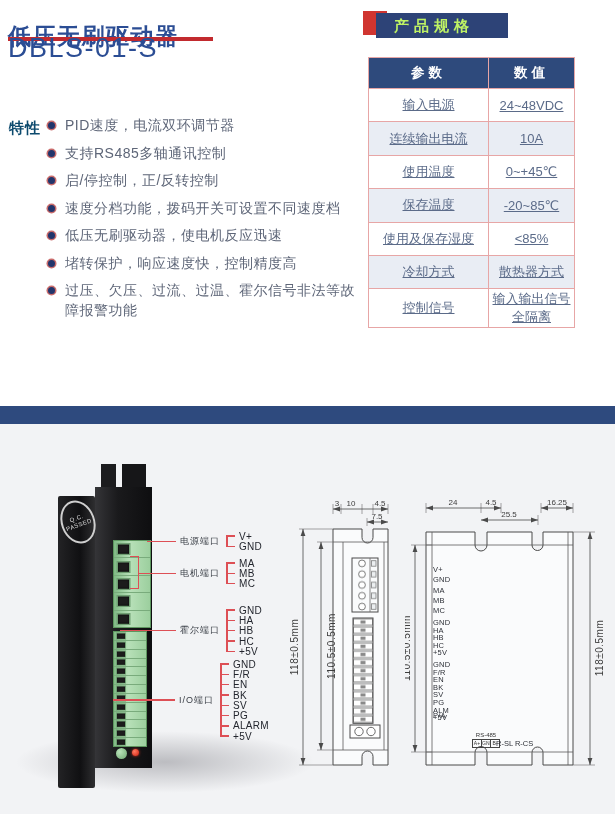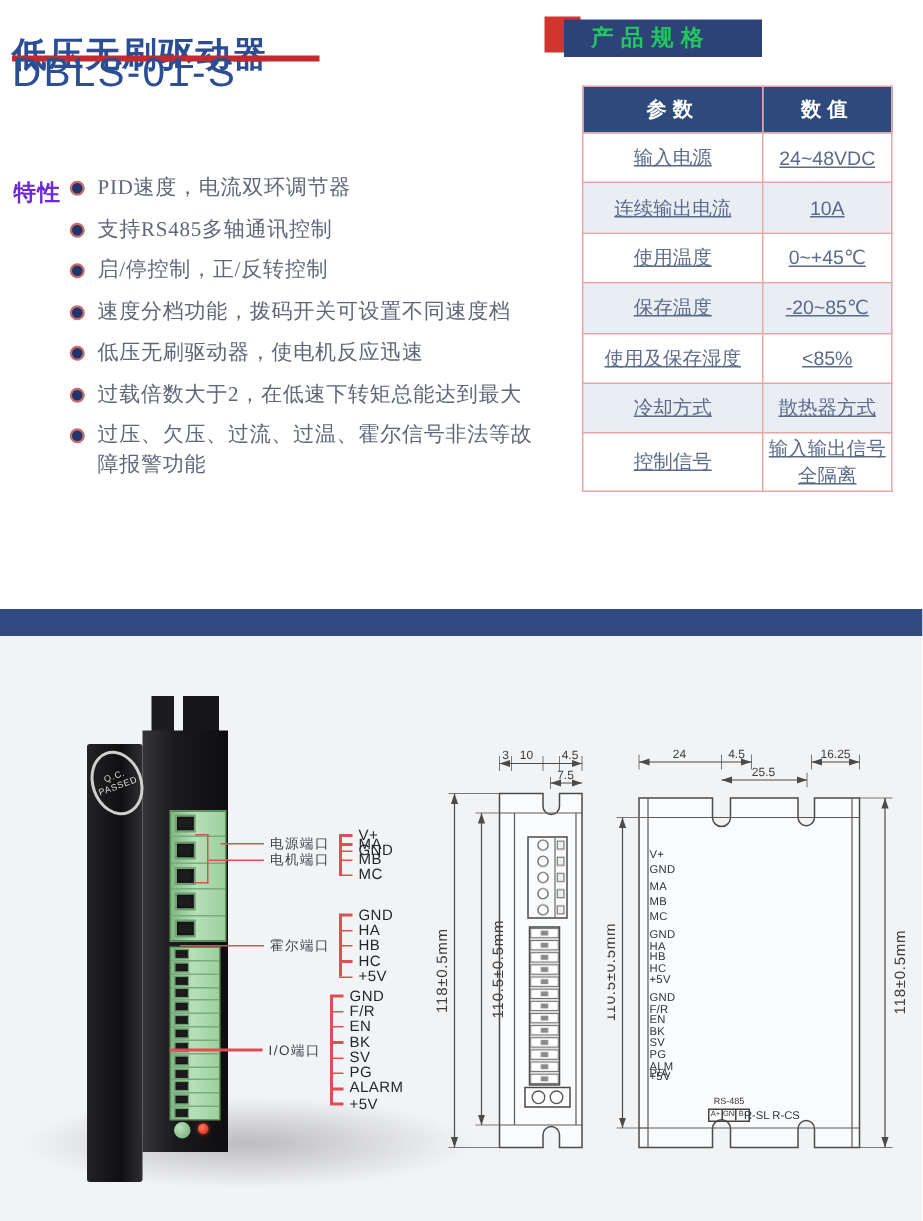--- a/index.html
+++ b/index.html
@@ -4,29 +4,29 @@
 <style>
   html,body{margin:0;padding:0;}
   body{font-family:"Liberation Sans","DejaVu Sans",sans-serif;background:#ffffff;}
   .page{position:relative;width:615px;height:814px;overflow:hidden;background:#ffffff;
         --red:#dd4f55;--navy:#2d4377;--brand:#2b4d94;}
   
   .top{position:absolute;left:0;top:0;width:615px;height:406px;background:#fff;}
   .page-title{position:absolute;left:8px;top:6px;font-size:23px;font-weight:bold;color:var(--brand);letter-spacing:1.5px;}
   .title-underline{position:absolute;left:8px;top:37px;width:205px;height:4px;background:#c22a2e;}
   .model{position:absolute;left:8px;top:33px;font-size:27px;color:var(--brand);letter-spacing:1.5px;}
-  .feat-head{position:absolute;left:9px;top:119px;font-size:15px;font-weight:bold;color:#6d28d9;letter-spacing:1px;}
+  .feat-head{position:absolute;left:9px;top:119px;font-size:15px;font-weight:bold;color:#0c4a6e;letter-spacing:1px;}
   .feat-list{position:absolute;left:47px;top:116px;width:320px;list-style:none;margin:0;padding:0;}
-  .feat-list li{display:flex;margin-bottom:8px;font-family:Liberation Serif, serif;}
+  .feat-list li{display:flex;margin-bottom:8px;}
   .bullet{width:7px;height:7px;border-radius:50%;background:#22356b;box-shadow:0 0 0 1.5px #c96b6b;margin:6px 10px 0 1px;flex:none;}
   .ftxt{font-size:14px;line-height:19.5px;color:#5e6678;width:298px;letter-spacing:0.5px;}
   .red-square{position:absolute;left:363px;top:11px;width:24px;height:24px;background:#d03530;}
   .spec-banner{position:absolute;left:376px;top:13px;width:132px;height:25px;background:var(--navy);
-               color:#22c55e;font-size:15px;font-weight:bold;letter-spacing:5px;line-height:25px;padding-left:18px;box-sizing:border-box;}
-  .spec-table{position:absolute;left:388px;top:57px;width:207px;border-collapse:collapse;}
+               color:#bef264;font-size:15px;font-weight:bold;letter-spacing:5px;line-height:25px;padding-left:18px;box-sizing:border-box;}
+  .spec-table{position:absolute;left:368px;top:57px;width:207px;border-collapse:collapse;}
   .spec-table th,.spec-table td{border:1px solid #e7a6a6;text-align:center;}
   .spec-table th{height:28px;background:#2e4a7c;color:#ffffff;font-size:13.5px;font-weight:bold;letter-spacing:4px;}
   .spec-table th:first-child,.spec-table td:first-child{width:117px;}
   .spec-table td{height:30.4px;font-size:13px;color:#5b6b89;background:#ffffff;text-decoration:underline;}
   .spec-table tbody tr:nth-child(even) td{background:#e9edf4;}
   
   .divider{position:absolute;left:0;top:406px;width:615px;height:18px;background:#2e4a7e;}
   
   .bottom{position:absolute;left:0;top:424px;width:615px;height:390px;background:#f2f3f5;}
   .dev-shadow{position:absolute;left:10px;top:306px;width:310px;height:64px;
@@ -57,21 +57,21 @@
   .pbracket{position:absolute;left:130px;top:132px;width:8px;height:31px;
             border-top:1.5px solid var(--red);border-right:1.5px solid var(--red);border-bottom:1.5px solid var(--red);}
   
   .port{position:absolute;display:flex;align-items:center;}
   .lead{height:1.5px;background:var(--red);flex:none;}
   .plabel{font-size:9px;color:#3c4048;margin:0 3px 0 4px;white-space:nowrap;letter-spacing:1px;}
   .pins{list-style:none;margin:0;padding:0 0 0 13px;position:relative;}
   .pins::before{content:"";position:absolute;left:3px;top:5px;bottom:5px;width:1.5px;background:var(--red);}
   .pins li{display:flex;align-items:center;height:10.3px;font-size:10px;color:#23262e;letter-spacing:.3px;white-space:nowrap;}
   .pins li::before{content:"";width:9px;height:1.5px;background:var(--red);margin:0 4px 0 -10px;flex:none;}
-  .port-power{left:147px;top:107px;margin-top:21px;} .port-power .lead{width:29px;}
+  .port-power{left:147px;top:107px;} .port-power .lead{width:29px;}
   .port-motor{left:139px;top:134px;} .port-motor .lead{width:37px;}
   .port-hall{left:120px;top:181px;}  .port-hall .lead{width:56px;}
   .port-io{left:113px;top:235px;}    .port-io .lead{width:62px;}
   
   .svgdraw{position:absolute;font-family:"Liberation Sans",sans-serif;}
   .sv{left:290px;top:71px;} .fv{left:405px;top:71px;}
   .svgdraw text{fill:#3d3d3d;font-size:8px;text-anchor:middle;}
   .svgdraw text.mm{font-size:10px;letter-spacing:.5px;}
   .fpins{position:absolute;left:433px;list-style:none;margin:0;padding:0;}
   .fpins li{height:10.3px;line-height:10.3px;font-size:7.5px;color:#2e3138;letter-spacing:.2px;}
@@ -112,21 +112,21 @@
         <li>
         <span class="bullet"></span>
         <span class="ftxt">速度分档功能，拨码开关可设置不同速度档</span>
       </li>
         <li>
         <span class="bullet"></span>
         <span class="ftxt">低压无刷驱动器，使电机反应迅速</span>
       </li>
         <li>
         <span class="bullet"></span>
-        <span class="ftxt">过载倍数大于2，在低速下转矩总能达到最大</span>
+        <span class="ftxt">堵转保护，响应速度快，控制精度高</span>
       </li>
         <li>
         <span class="bullet"></span>
         <span class="ftxt">过压、欠压、过流、过温、霍尔信号非法等故障报警功能</span>
       </li>
       </ul>
 
     <div class="red-square"></div>
     <div class="spec-banner">产品规格</div>
 

